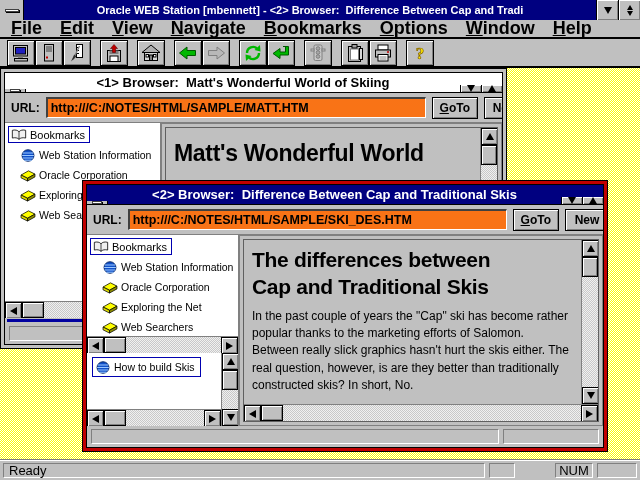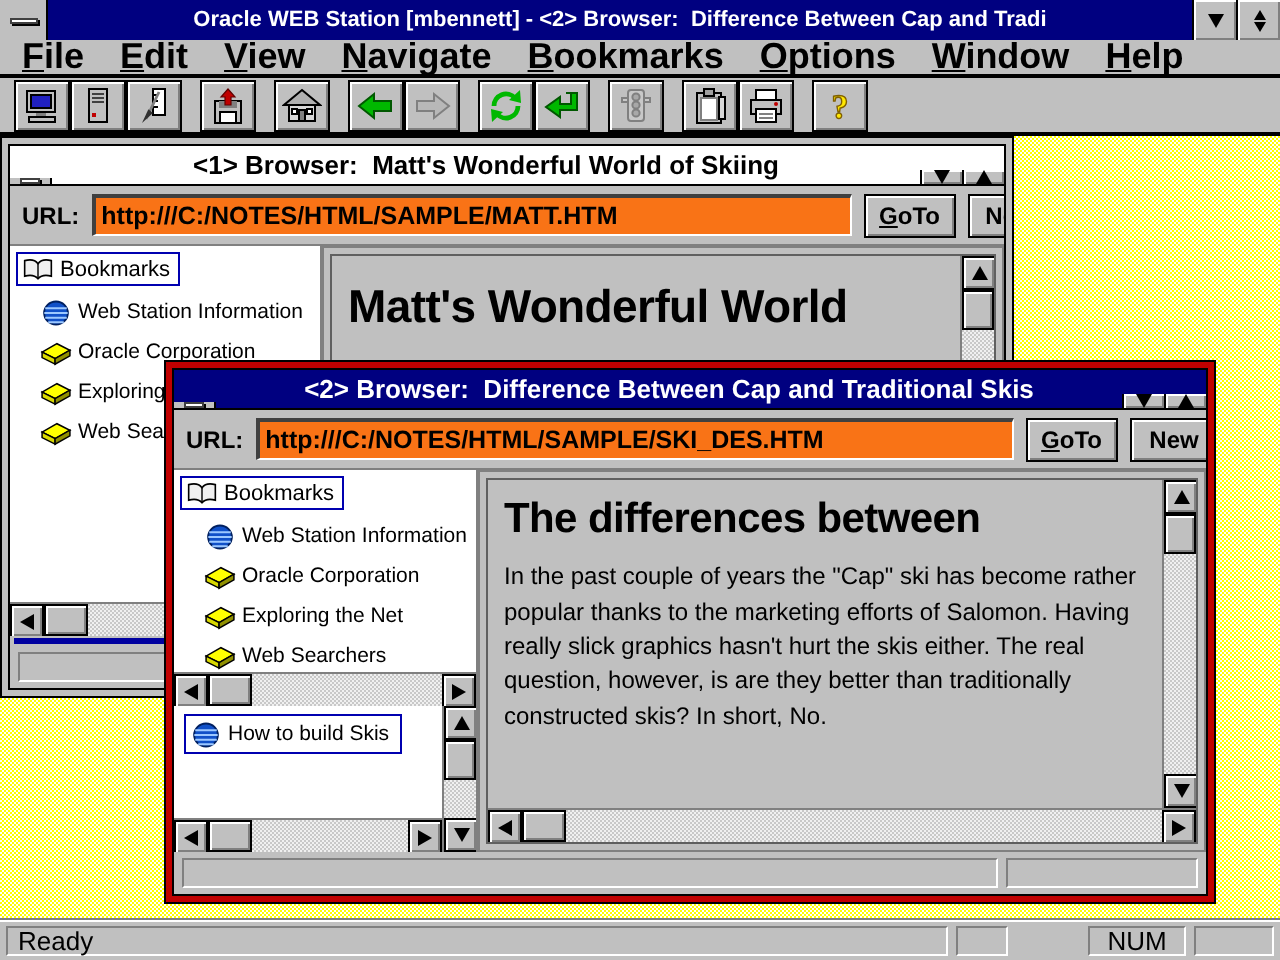--- a/index.html
+++ b/index.html
@@ -37,21 +37,21 @@
     background-color:#fff;
     background-image:conic-gradient(#ffff00 0 25%, #ffffff 0 50%, #ffff00 0 75%, #ffffff 0);
     background-size:2px 2px; }
 
   .main-status { position:absolute; left:0; bottom:0; width:640px; height:21px; background:#c0c0c0;
     border-top:1px solid #808080; box-shadow:inset 0 1px 0 #fff;
     display:flex; align-items:center; gap:4px; padding:0 3px; }
   .ms-cell { height:15px; border:1px solid; border-color:#808080 #fff #fff #808080;
     font-size:13px; display:flex; align-items:center; padding:0 5px; background:#c0c0c0; }
   .ms-ready { flex:1; }
-  .ms-a { width:26px; } .ms-num { width:49px; justify-content:center;margin-left:36px; } .ms-b { width:40px; }
+  .ms-a { width:26px; } .ms-num { width:38px; justify-content:center;margin-left:36px; } .ms-b { width:40px; }
 
   
   .cwin { position:absolute; border:1px solid #000; padding:3px; }
   .cwin.inactive { background:#c0c0c0; }
   .cwin.active { background:#c00000; }
   .cwin-inner { border:1px solid #000; height:100%; display:flex; flex-direction:column;
     background:#c0c0c0; overflow:hidden; }
 
   .ctitle { height:20px; flex:none; display:flex; align-items:flex-end; border-bottom:1px solid #000; }
   .w1 .ctitle { background:#fff; }
@@ -549,22 +549,23 @@
               </div>
             </div>
           </div>
 
           <div class="page-frame">
             <div class="page-view col">
               <div class="page-row">
                 <div class="page-content">
                   <div class="page-h1">
                     <div>The differences between</div>
-                  </div>
-                  <div class="page-p">In the past couple of years the "Cap" ski has become rather popular thanks to the marketing efforts of Salomon. Having really slick graphics hasn't hurt the skis either. The real question, however, is are they better than traditionally constructed skis? In short, No.</div>
+                    <div>Cap and Traditional Skis</div>
+                  </div>
+                  <div class="page-p">In the past couple of years the "Cap" ski has become rather popular thanks to the marketing efforts of Salomon. Between really slick graphics hasn't hurt the skis either. The real question, however, is are they better than traditionally constructed skis? In short, No.</div>
                 </div>
                 <div class="vscroll">
                   <button class="sb-btn">
                       <span class="t-u"></span>
                     </button>
                   <div class="sb-thumb"></div>
                   <div class="sb-track"></div>
                   <button class="sb-btn">
                       <span class="t-d"></span>
                     </button>

